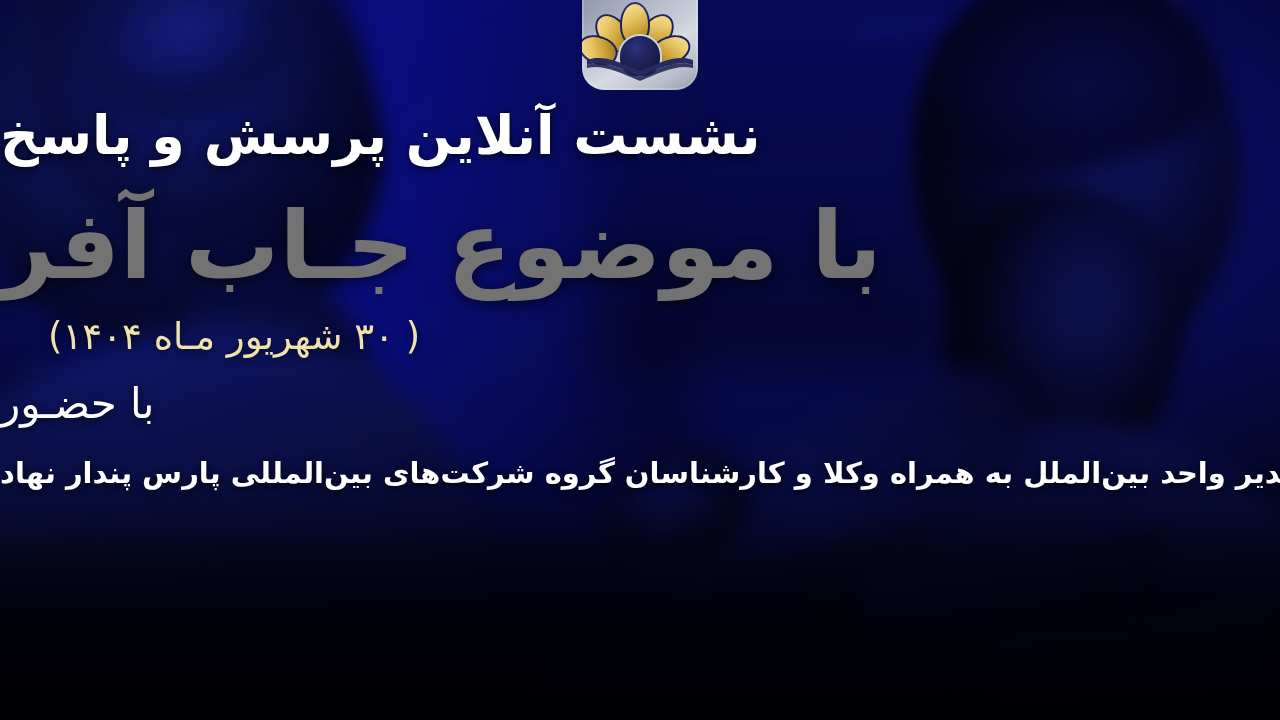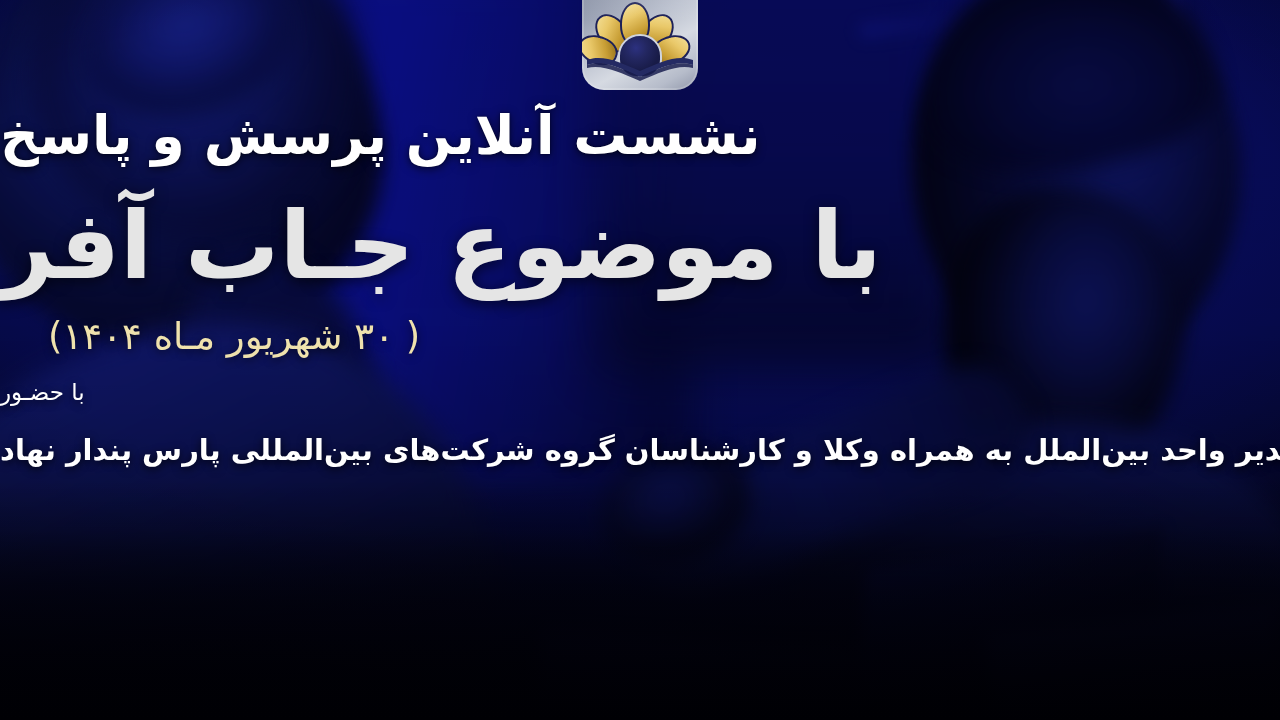--- a/index.html
+++ b/index.html
@@ -257,21 +257,21 @@
     text-shadow:0 2px 10px rgba(0,0,0,.65), 0 0 2px rgba(0,0,0,.5);
     white-space:nowrap;
   }
 
   .line-topic{
     margin-top:34px;
     font-family:"DejaVu Sans", sans-serif;
     font-weight:700;
     font-size:94px;
     line-height:1.0;
-    color:#e5e5e5;
+    color:#737373;
     letter-spacing:-2px;
     text-shadow:0 3px 14px rgba(0,0,0,.6);
     white-space:nowrap;
   }
 
   .line-date{
     margin-top:24px;
     font-family:"DejaVu Sans", sans-serif;
     font-weight:400;
     font-size:37px;
@@ -279,21 +279,21 @@
     color:#efe2ad;
     text-shadow:0 2px 8px rgba(0,0,0,.6);
     white-space:nowrap;
     margin-left:48px;
   }
 
   .line-with{
     margin-top:22px;
     font-family:"DejaVu Sans", sans-serif;
     font-weight:400;
-    font-size:23px;
+    font-size:42px;
     color:#ffffff;
     text-shadow:0 2px 8px rgba(0,0,0,.7);
     white-space:nowrap;
   }
 
   .line-guests{
     margin-top:28px;
     font-family:"DejaVu Sans", sans-serif;
     font-weight:700;
     font-size:29px;

